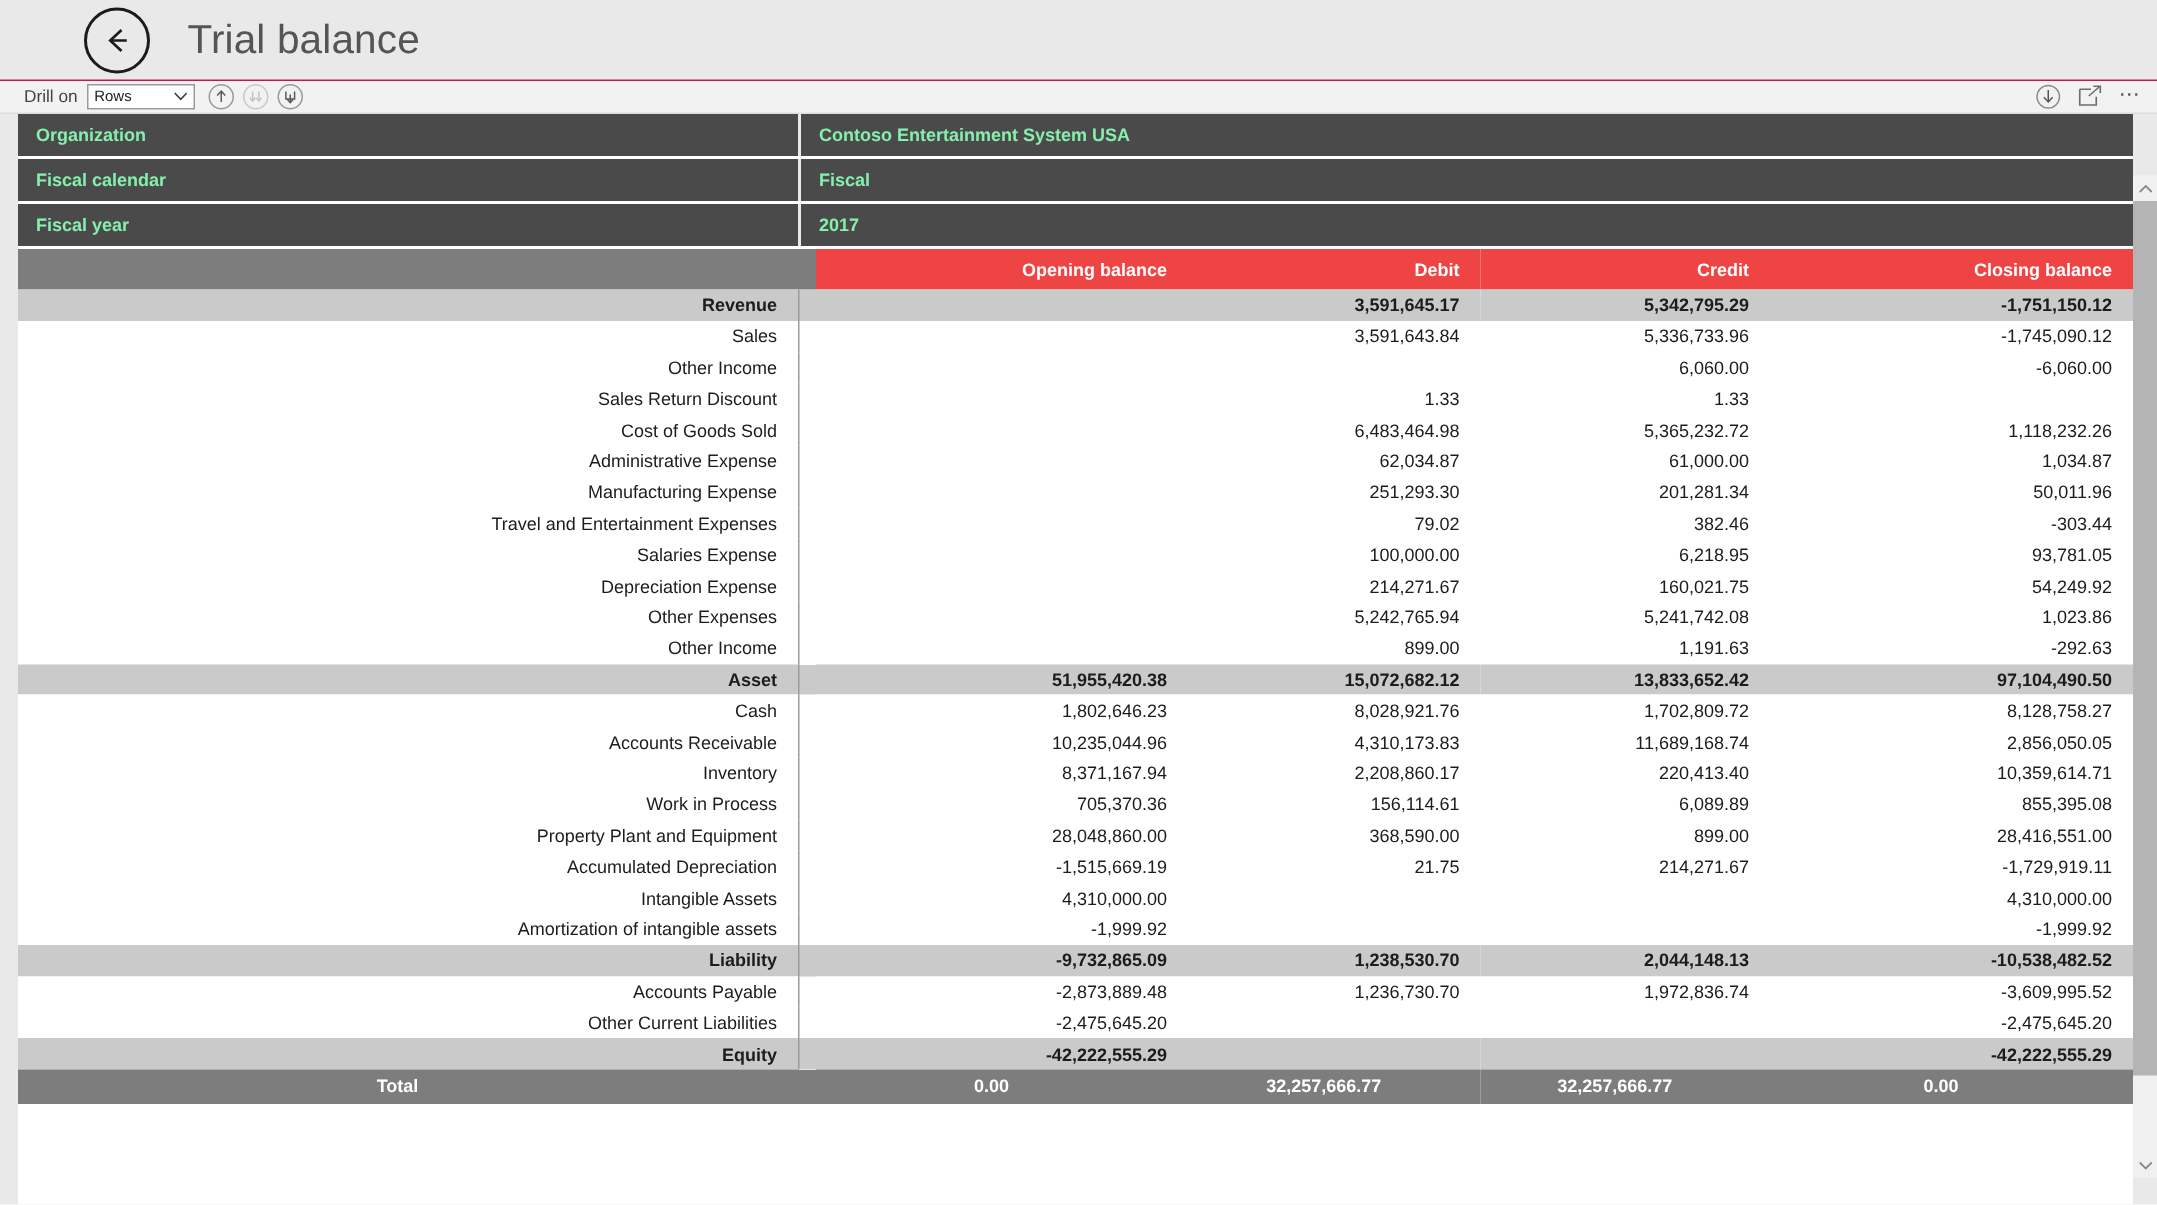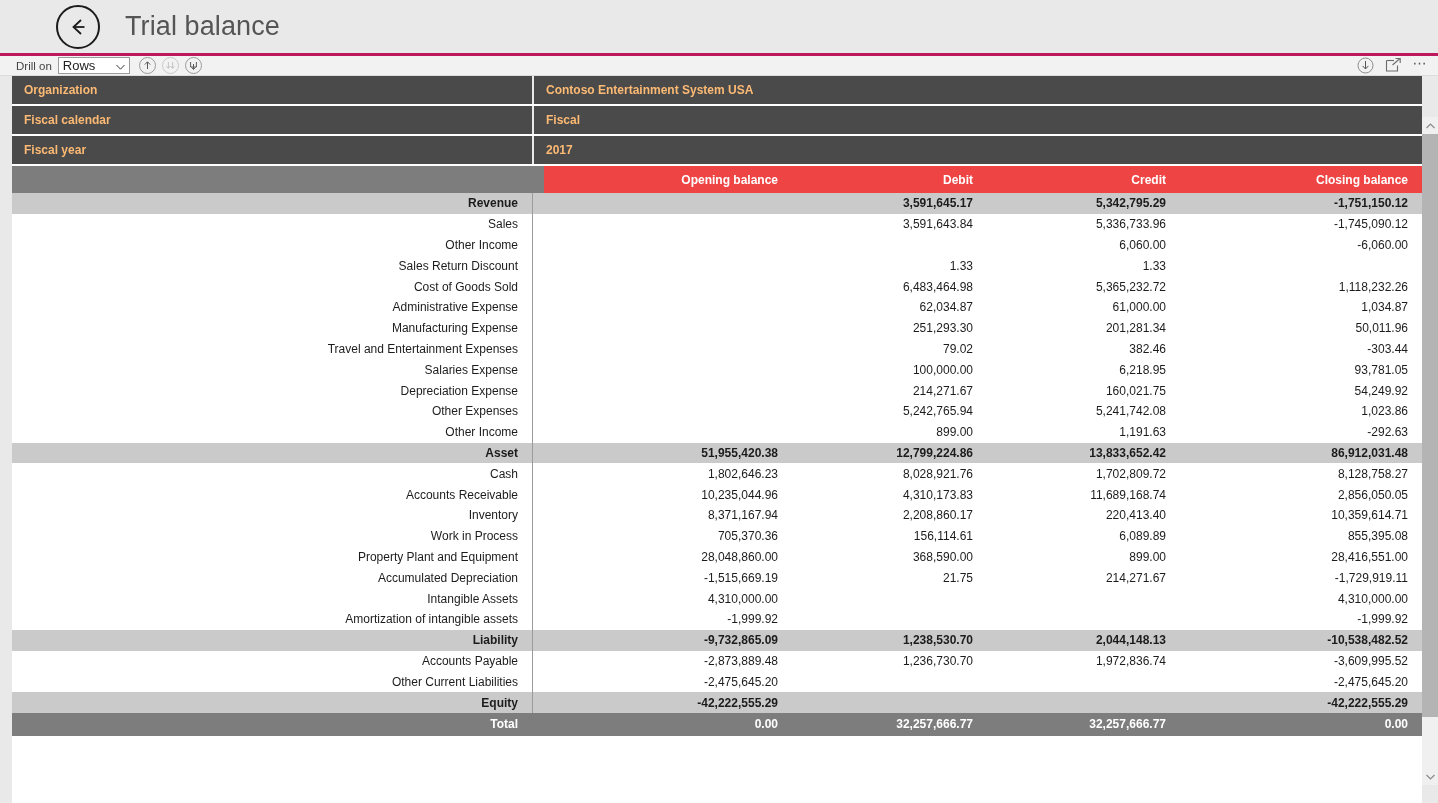--- a/index.html
+++ b/index.html
@@ -44,39 +44,39 @@
     font-weight: 400;
     color: #555555;
     letter-spacing: 0.1px;
     white-space: nowrap;
   }
 
   
   .toolbar {
     height: 23px;
     background: #f2f2f2;
-    border-top: 3px solid #be185d;
+    border-top: 1px solid #be185d;
     border-bottom: 1px solid #dcdcdc;
     display: flex;
     align-items: center;
     padding: 0 10px 0 16px;
     box-sizing: border-box;
   }
   .drill-label {
     font-size: 11.5px;
     color: #444;
     margin-right: 6px;
     white-space: nowrap;
   }
   .drill-select {
     width: 72px;
     height: 17px;
     border: 1px solid #9a9a9a;
     background: #ffffff;
-    font-size: 13px;
+    font-size: 10px;
     font-family: "Liberation Sans", sans-serif;
     color: #222;
     display: flex;
     align-items: center;
     padding-left: 4px;
     box-sizing: border-box;
     position: relative;
     cursor: pointer;
     text-align: center;
   }
@@ -128,21 +128,21 @@
   .matrix-wrap {
     position: relative;
     margin: 0 16px 0 12px;
     height: 727px;
     background: #ffffff;
   }
 
   .filter-row {
     height: 28px;
     background: #4a4a4a;
-    color: #fdba74;
+    color: #86efac;
     font-weight: bold;
     font-size: 12px;
     display: flex;
     align-items: center;
     margin-bottom: 2px;
   }
   .filter-row .f-label {
     width: 520px;
     padding-left: 12px;
     box-sizing: border-box;
@@ -195,21 +195,21 @@
     color: #1c1c1c;
   }
   td.cell-label {
     text-align: left;
     padding: 0 0 0 22px;
   }
   td.cell-gap { padding: 0; }
 
   tr.row-group td        { background: #cacaca; font-weight: bold; }
   tr.row-detail td       { background: #ffffff; }
-  tr.row-total td        { background: #7d7d7d; color: #ffffff; font-weight: bold; height: 23px; }
+  tr.row-total td        { background: #7d7d7d; color: #ffffff; font-weight: bold; height: 23px; text-align: center; }
   tr.row-detail td.cell-label { padding-left: 48px; }
 
   
   td.cell-gap, th.h-gap {
     position: relative;
   }
   tr.row-detail td.cell-gap::before,
   tr.row-group td.cell-gap::before {
     content: "";
     position: absolute;
@@ -458,23 +458,23 @@
           <td class="cell-gap"></td>
           <td></td>
           <td>899.00</td>
           <td>1,191.63</td>
           <td>-292.63</td>
         </tr>
         <tr class="row-group">
           <td class="cell-label">Asset</td>
           <td class="cell-gap"></td>
           <td>51,955,420.38</td>
-          <td>12,799,224.86</td>
+          <td>15,072,682.12</td>
           <td>13,833,652.42</td>
-          <td>86,912,031.48</td>
+          <td>97,104,490.50</td>
         </tr>
         <tr class="row-detail">
           <td class="cell-label">Cash</td>
           <td class="cell-gap"></td>
           <td>1,802,646.23</td>
           <td>8,028,921.76</td>
           <td>1,702,809.72</td>
           <td>8,128,758.27</td>
         </tr>
         <tr class="row-detail">

